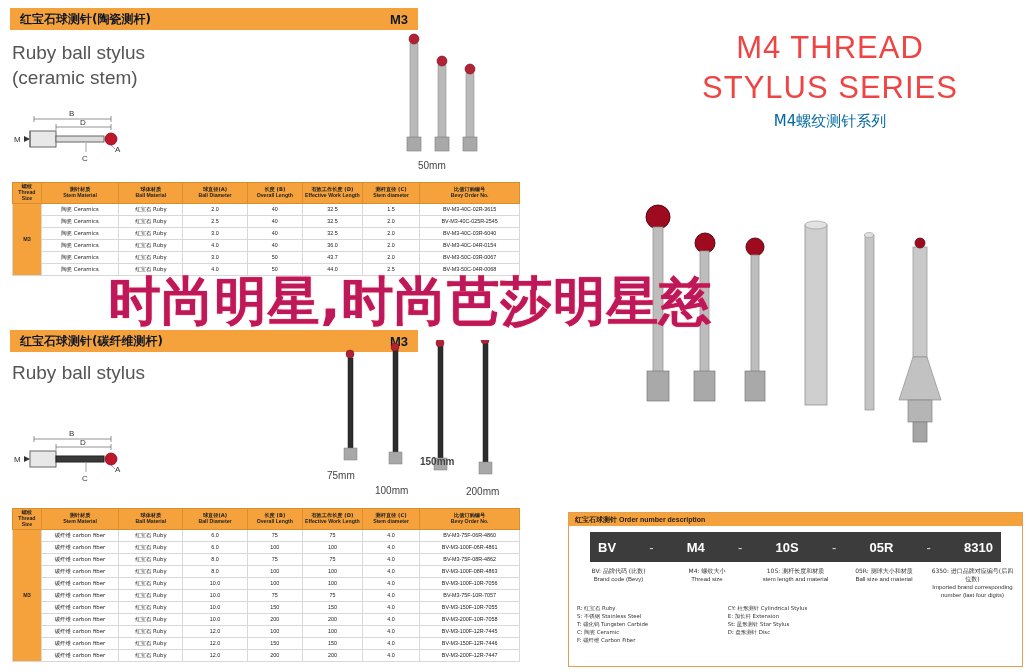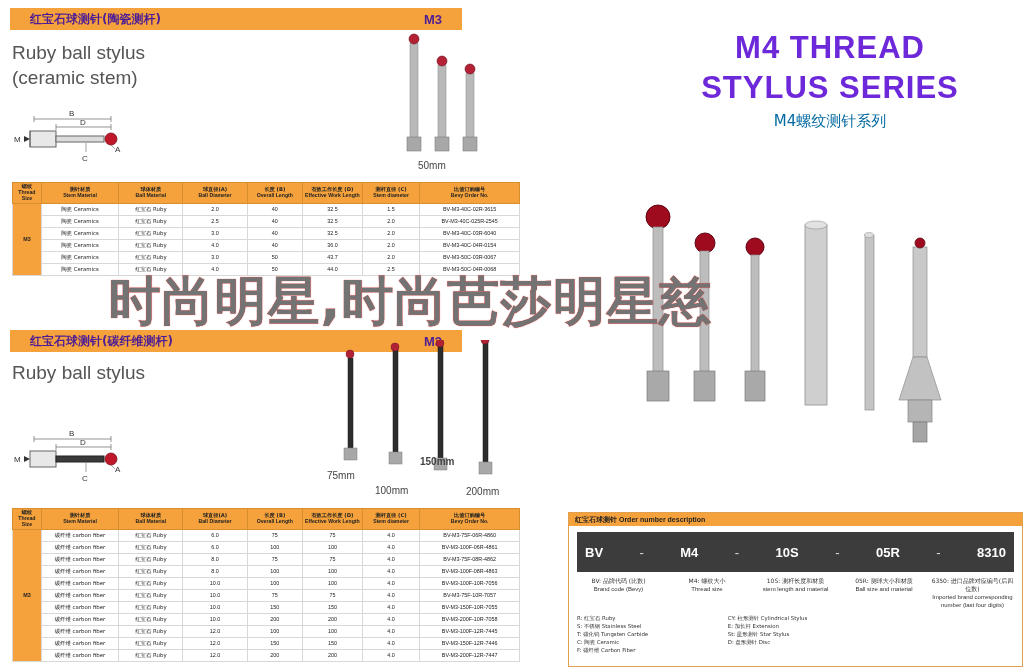--- a/index.html
+++ b/index.html
@@ -11,39 +11,39 @@
     overflow:hidden;
   }
   .page{position:relative;width:1035px;height:672px;}
 
   
   .abs{position:absolute;}
   .cn{font-family:"DejaVu Sans", sans-serif;}
 
   
   .hdr-bar{
-    left:10px;top:8px;width:452px;height:22px;
+    left:10px;top:8px;width:408px;height:22px;
     background:#f6a23c;
     display:flex;align-items:center;justify-content:space-between;
-    padding:0 20px;box-sizing:border-box;
-    color:#4c1d95;font-size:12px;font-weight:bold;
+    padding:0 10px;box-sizing:border-box;
+    color:#0f172a;font-size:12px;font-weight:bold;
   }
   .hdr-bar .code{font-size:13px;font-weight:bold;}
 
   
   .sec-title{
     left:12px;
     color:#555;font-size:19px;line-height:25px;font-weight:normal;
   }
   .sec-title .l2{display:block;}
 
   
   .big-title{
     left:640px;top:28px;width:380px;text-align:center;
-    color:#6d28d9;font-size:31px;font-weight:bold;letter-spacing:1px;
+    color:#ef4444;font-size:31px;font-weight:normal;letter-spacing:1px;
     line-height:40px;
   }
   .big-sub{
     left:640px;top:112px;width:380px;text-align:center;
     color:#0369a1;font-size:15px;
   }
 
   
   .draw{left:12px;width:260px;height:60px;}
   .draw svg{display:block;}
@@ -84,42 +84,42 @@
     left:568px;top:512px;width:455px;height:155px;
     border:1px solid #e0a050;box-sizing:border-box;background:#fff;
   }
   .ord-head{
     background:#f6a23c;height:13px;line-height:13px;
     font-size:7px;padding-left:6px;color:#222;font-weight:bold;
   }
   .ord-body{padding:6px 4px 0 4px;}
   .ord-codes{
     display:flex;align-items:center;justify-content:space-between;
-    background:#3c3c3c;color:#fff;height:40px;margin:0 4px;
+    background:#3c3c3c;color:#fff;height:30px;margin:0 17px;
     padding:0 8px;box-sizing:border-box;font-size:13px;font-weight:bold;
   }
   .ord-codes .dash{font-weight:normal;color:#ddd;}
   .ord-desc{
     display:flex;justify-content:space-between;margin:5px 4px 0 4px;
     font-size:6px;color:#333;line-height:1.35;
   }
   .ord-desc .col{width:19%;text-align:center;}
   .ord-legend{
     display:flex;justify-content:space-between;margin:6px 4px 0 4px;
     font-size:5.4px;color:#333;line-height:1.45;
   }
   .ord-legend .col{width:31%;}
 
   
   .mm{position:absolute;font-size:10px;color:#444;}
 
   
   .overlay{
     position:absolute;left:0;top:270px;width:821px;
-    text-align:center;color:#737373;
+    text-align:center;color:#be185d;
     font-family:"DejaVu Sans", sans-serif;
     font-size:52px;font-weight:bold;line-height:62px;
     letter-spacing:1px;
     text-shadow:0 0 1px #ff0000;
   }
 </style>
 </head>
 <body>
 
 <div class="page">

